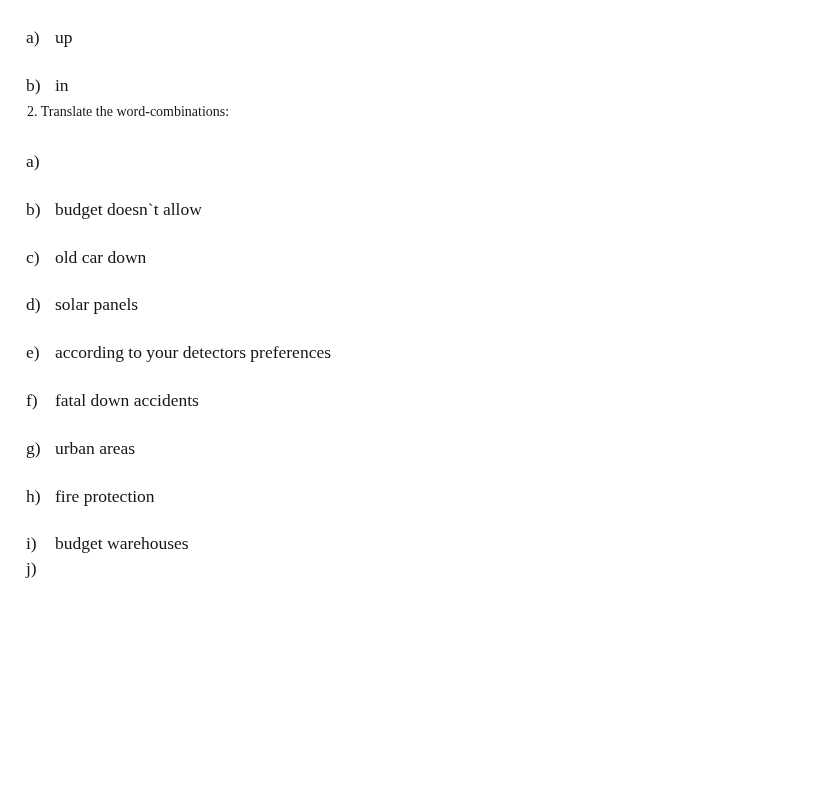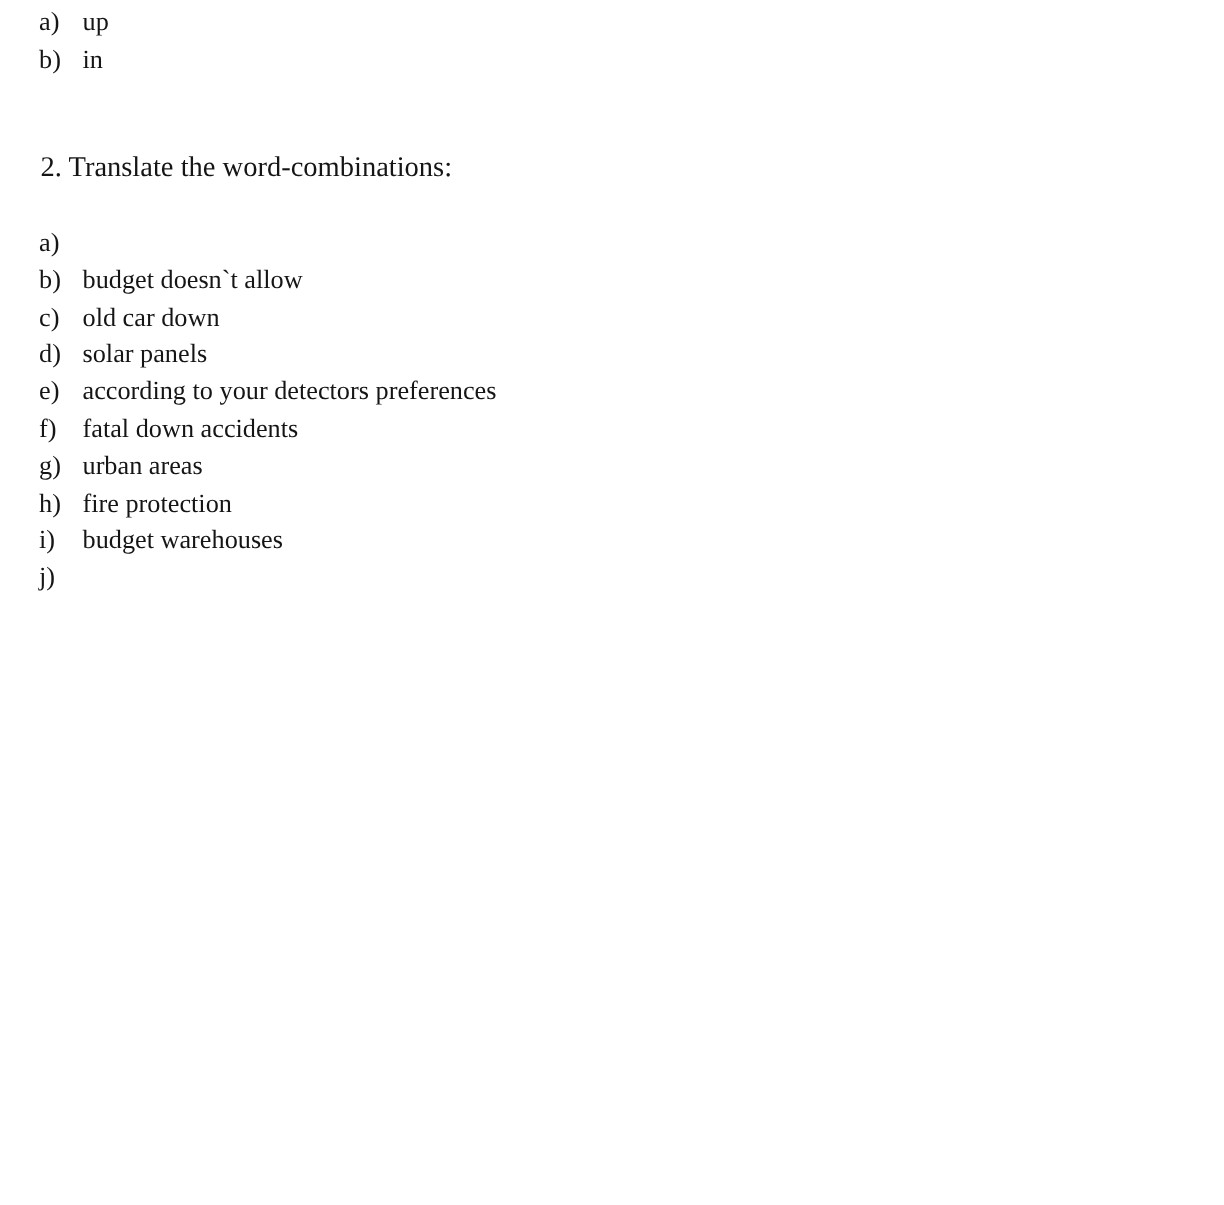--- a/index.html
+++ b/index.html
@@ -38,34 +38,35 @@
     white-space: pre;
   }
   .marker {
     width: 29px;
     flex: 0 0 29px;
     text-align: left;
     font-size: 17.5px;
   }
   .item-text {
     font-size: 17.5px;
+    margin-top: 23px;
   }
 
   
   #list-top {
     position: absolute;
     left: 26px;
     top: 2px;
   }
 
   #heading-translate {
     position: absolute;
     left: 27px;
     top: 99px;
-    font-size: 19px;
+    font-size: 14px;
     line-height: 25px;
     white-space: pre;
   }
 
   #list-main {
     position: absolute;
     left: 26px;
     top: 149px;
   }
   #list-main li {

